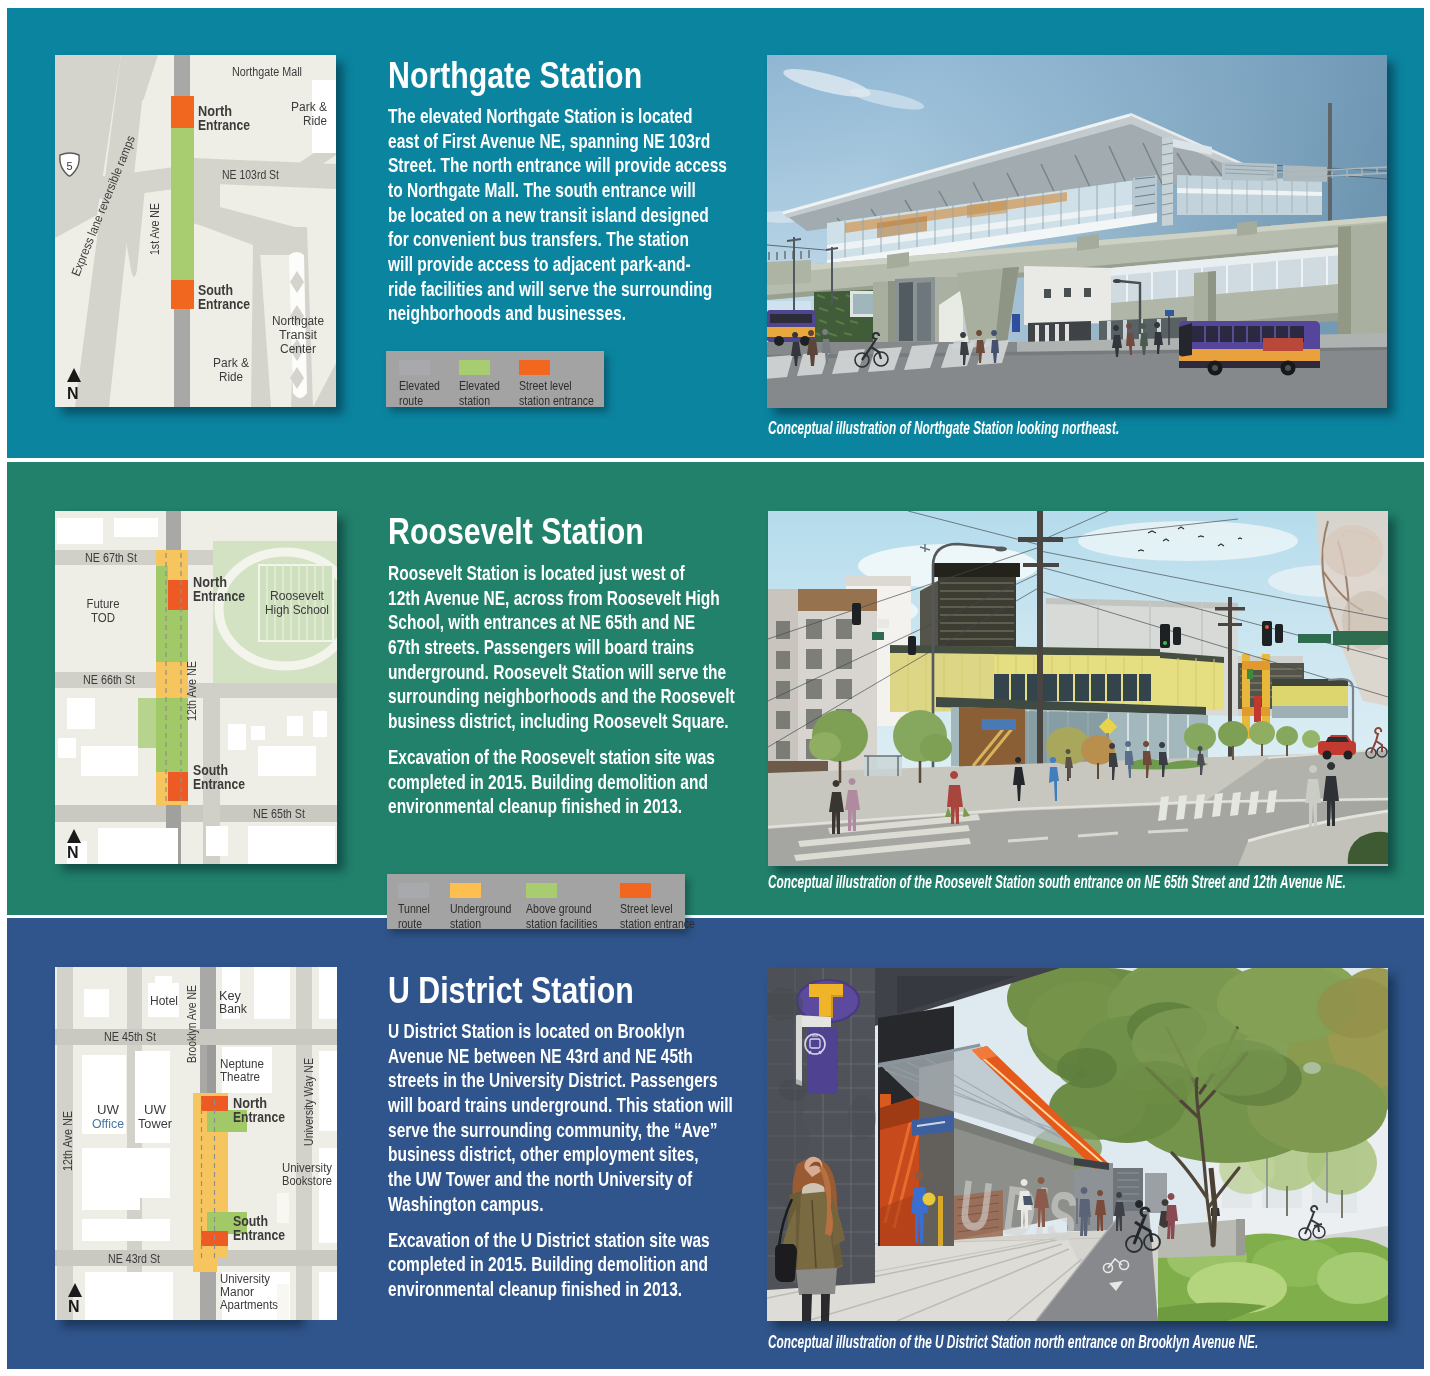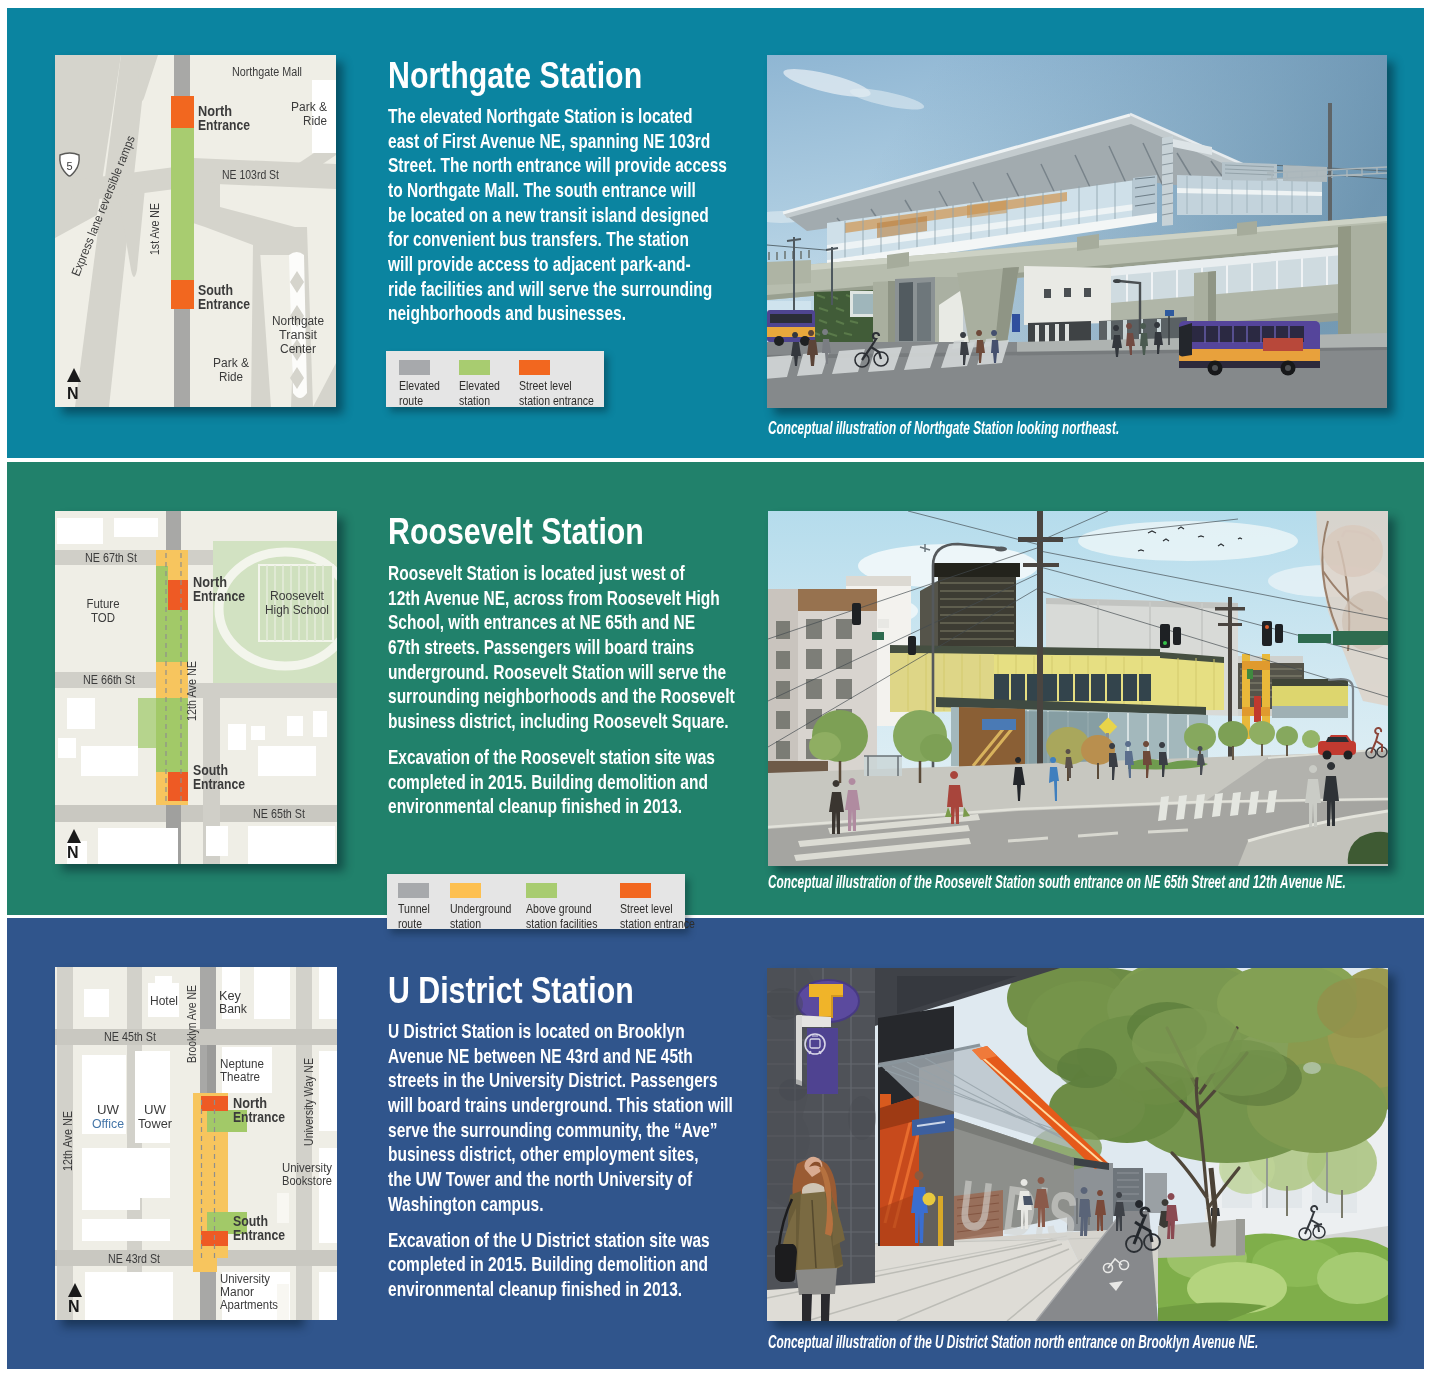--- a/index.html
+++ b/index.html
@@ -3,21 +3,21 @@
 <meta charset="utf-8">
 <style>
   html,body{margin:0;padding:0;}
   body{width:1430px;height:1376px;position:relative;background:#ffffff;font-family:"Liberation Sans",sans-serif;overflow:hidden;}
   .band{position:absolute;left:7px;width:1417px;}
   .panel{position:absolute;box-shadow:7px 7px 9px rgba(0,20,30,0.45);}
   .cap{position:absolute;color:#fff;font-style:italic;font-weight:bold;font-size:19px;transform:scaleX(0.623);transform-origin:0 0;white-space:nowrap;}
   .title{position:absolute;color:#fff;font-weight:bold;font-size:36.5px;transform:scaleX(0.83);transform-origin:0 0;white-space:nowrap;}
   .body{position:absolute;color:#fff;font-weight:bold;font-size:19.3px;line-height:24.65px;transform:scaleX(0.805);transform-origin:0 0;white-space:nowrap;}
   .body p{margin:0 0 11.5px 0;}
-  .legend{position:absolute;background:#e5e5e5;box-shadow:4px 5px 7px rgba(0,20,30,0.35);}
+  .legend{position:absolute;background:#a3a3a3;box-shadow:4px 5px 7px rgba(0,20,30,0.35);}
   .legend .sw{position:absolute;top:9px;width:31px;height:15px;}
   .legend .lb{position:absolute;top:28px;font-size:13.5px;line-height:14.5px;color:#2e2d2b;transform:scaleX(0.78);transform-origin:0 0;white-space:nowrap;}
 </style>
 </head>
 <body>
 
 <div class="band" style="top:8px;height:450px;background:#0b84a0;"></div>
 
 <div class="band" style="top:462px;height:453px;background:#21816b;"></div>
 

